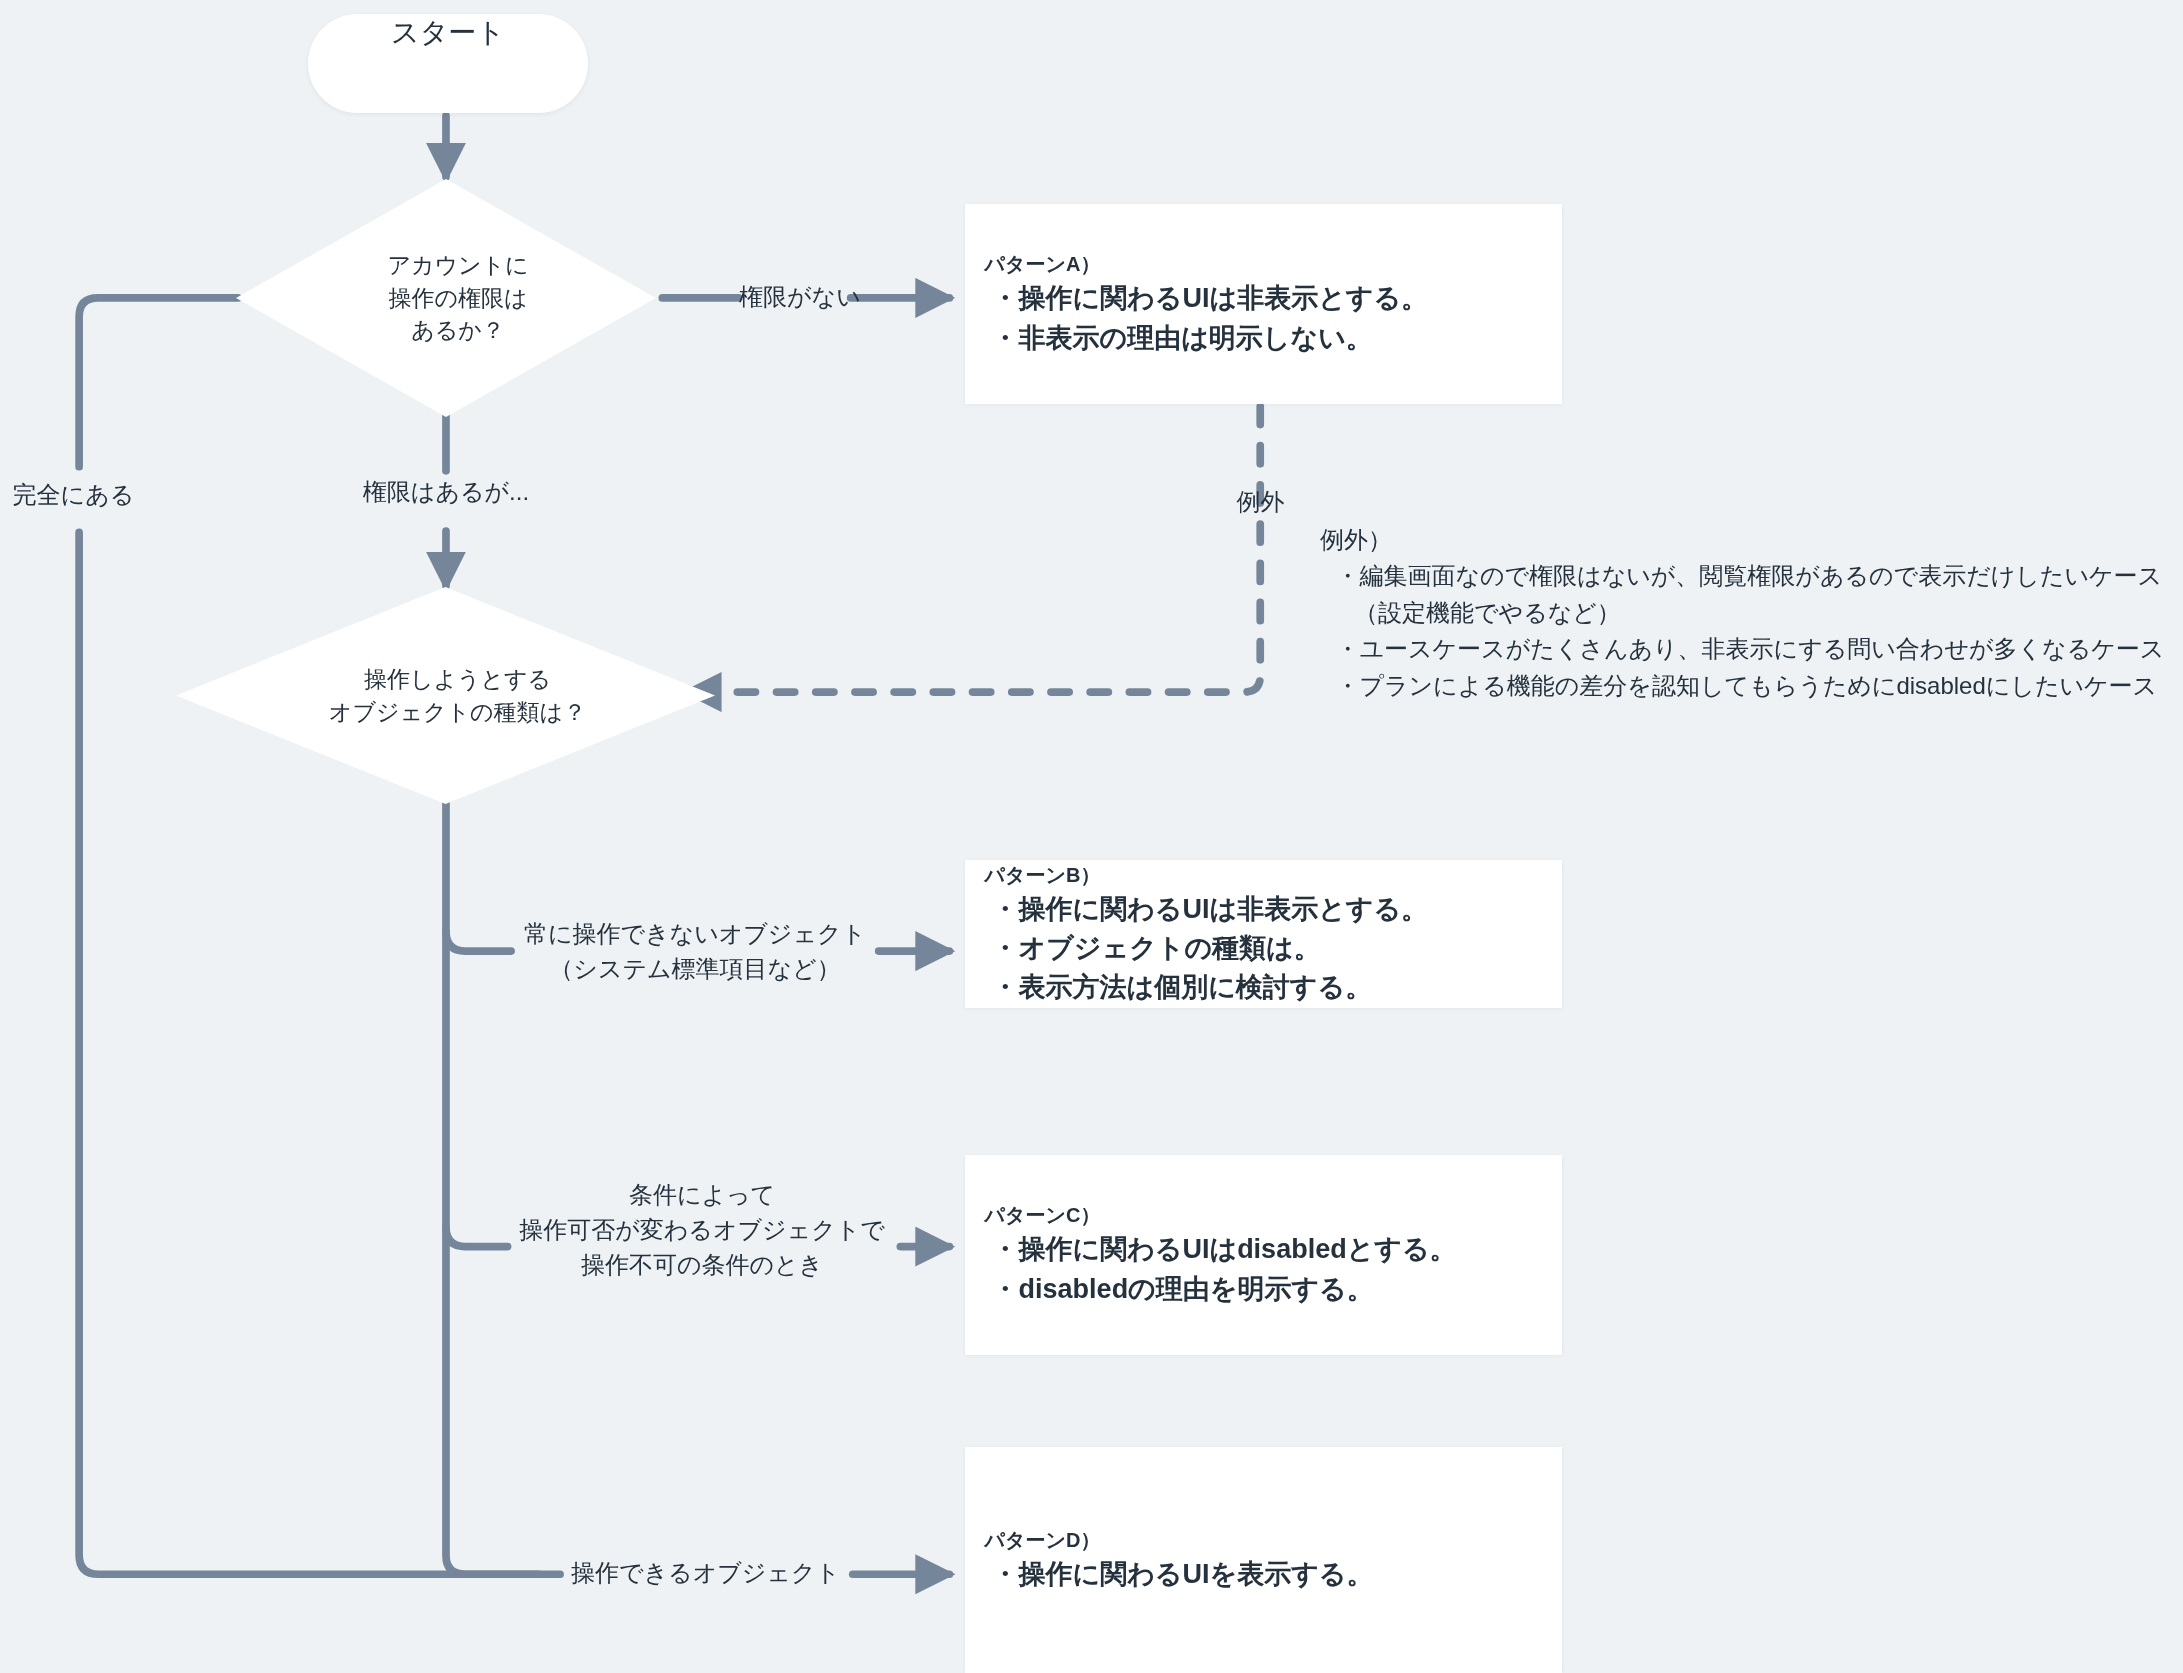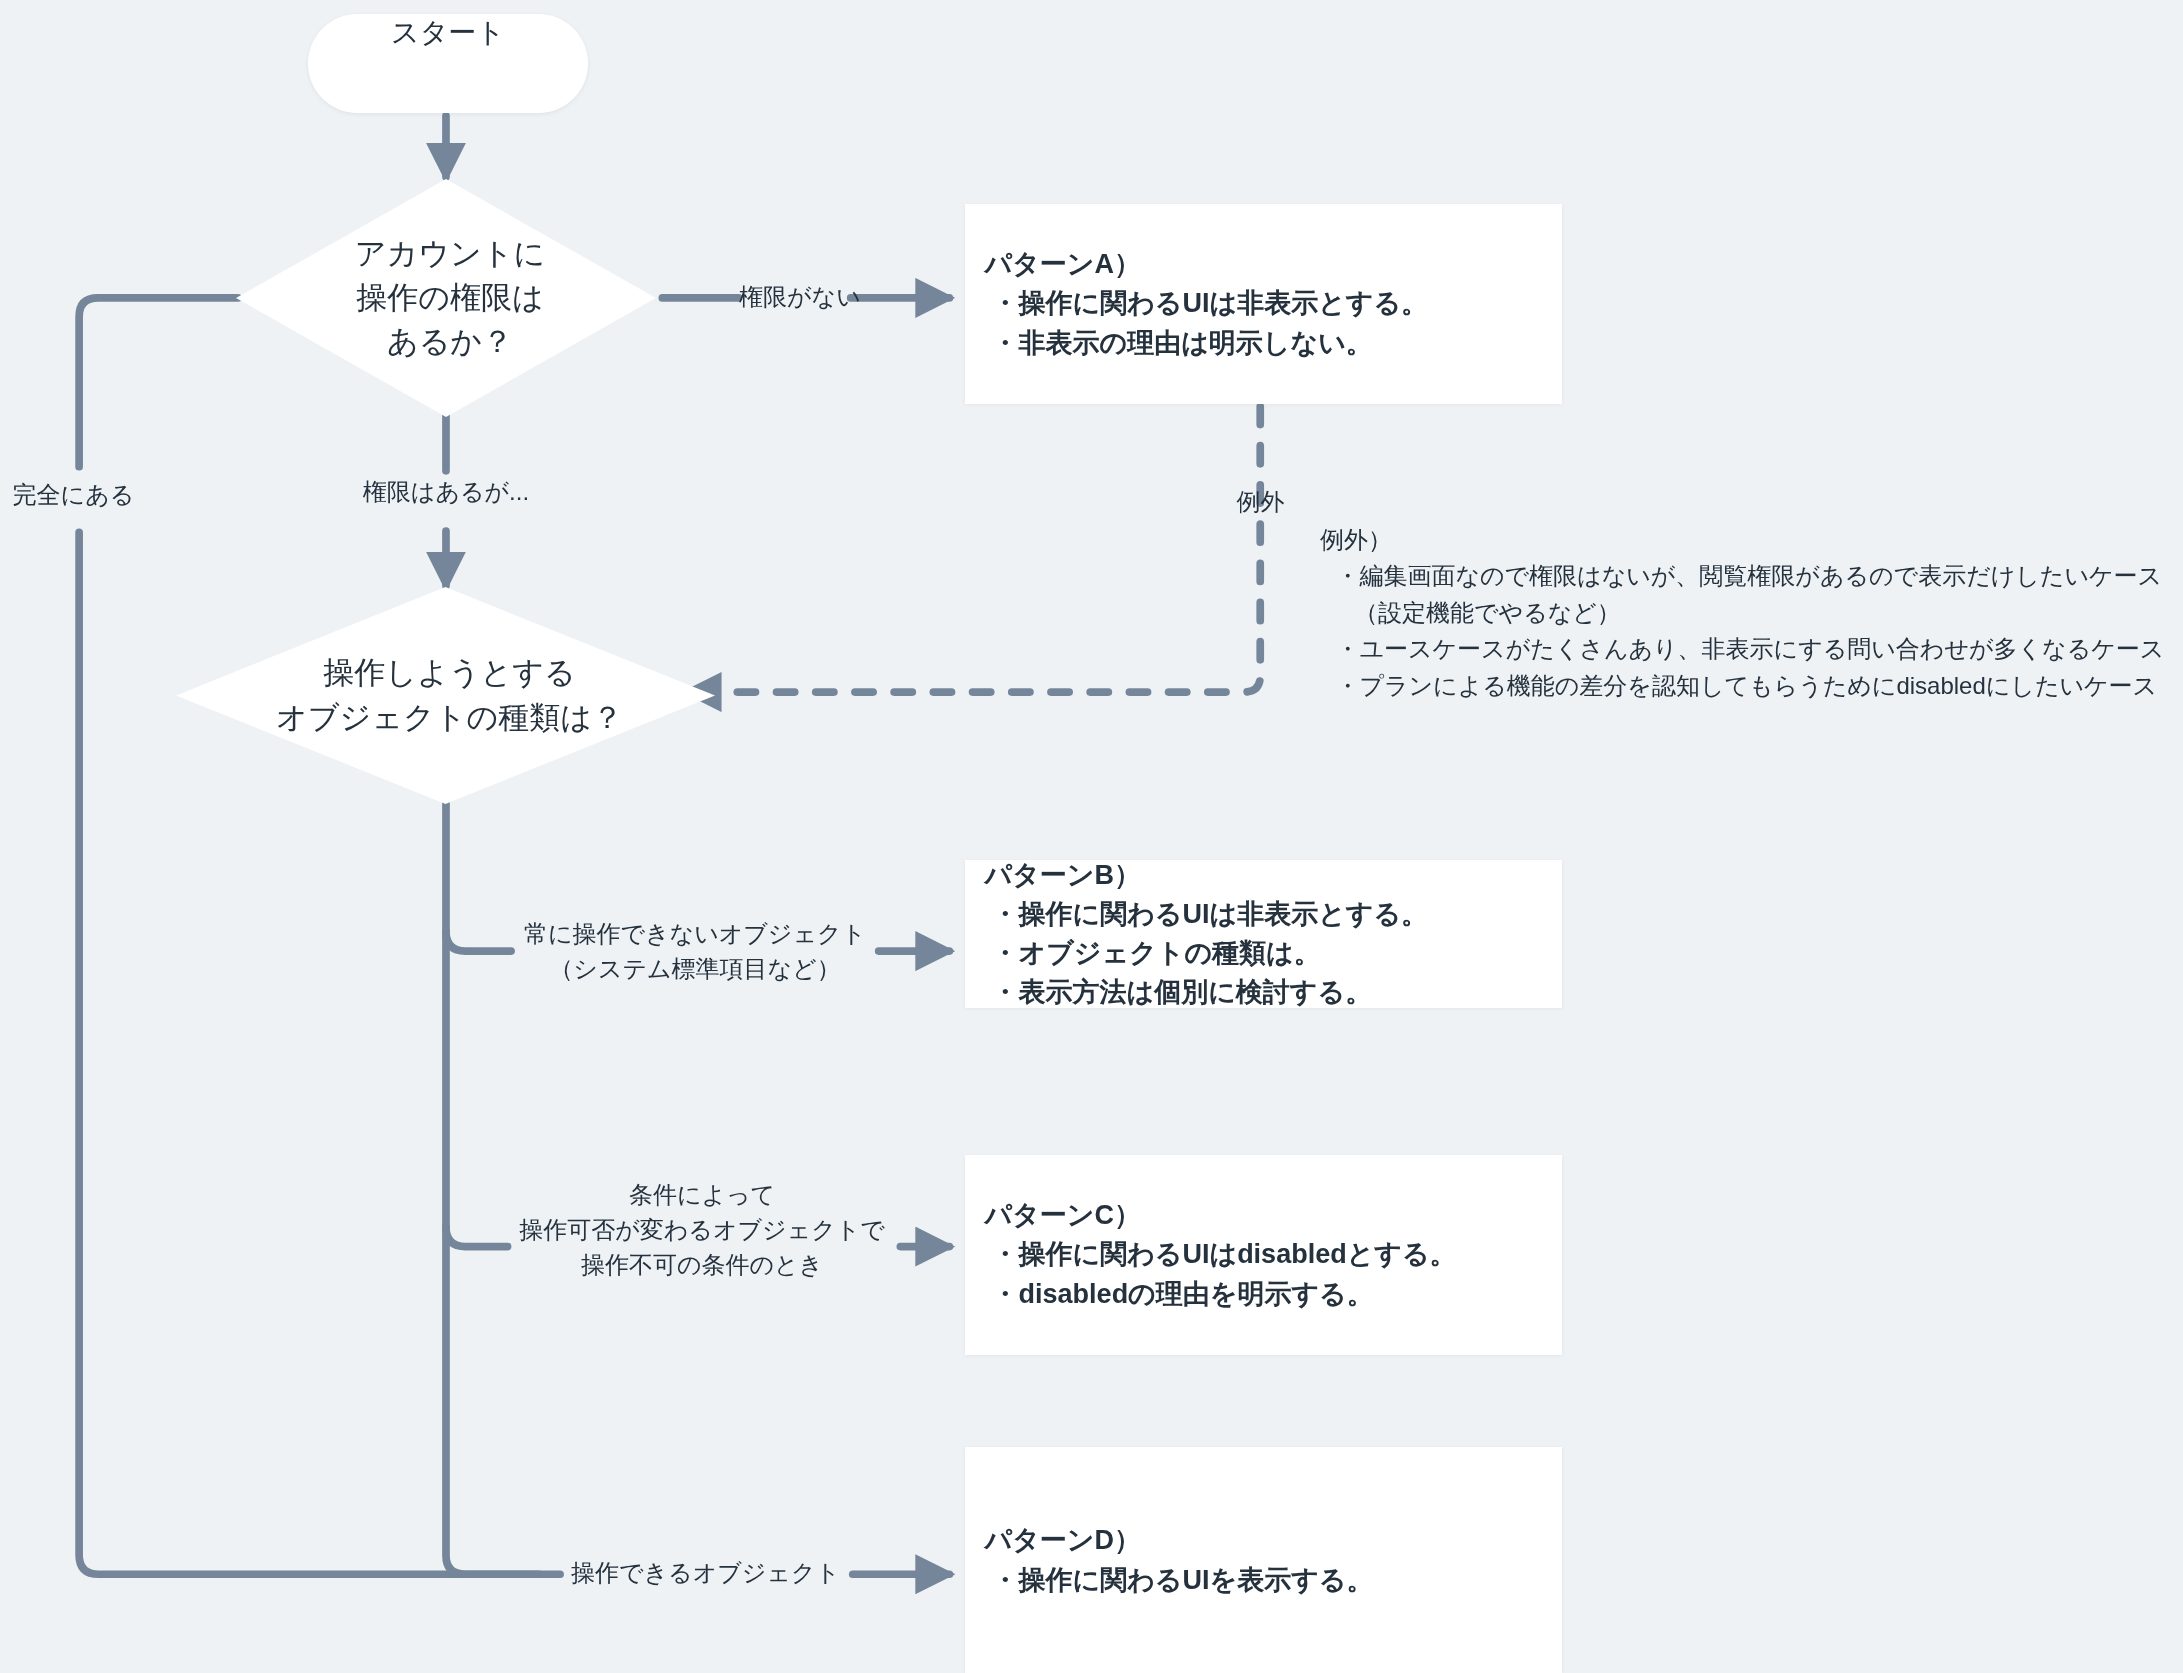--- a/index.html
+++ b/index.html
@@ -50,45 +50,45 @@
     position: absolute;
     left: 0; top: 0;
     width: 100%;
     height: 100%;
     background: #ffffff;
     clip-path: polygon(50% 0%, 100% 50%, 50% 100%, 0% 50%);
     filter: drop-shadow(0 1.4px 3.5px rgba(40,60,80,0.07));
   }
   .diamond-label {
     position: absolute;
-    left: 4px; top: 0;
+    left: 12px; top: 0;
     width: 100%;
     height: 100%;
     display: flex;
     flex-direction: column;
     align-items: center;
     justify-content: center;
-    font-size: 31px;
+    font-size: 23px;
     line-height: 1.42;
     color: #25323e;
     text-align: center;
     white-space: nowrap;
   }
   .pattern-box {
     position: absolute;
     background: #ffffff;
     box-shadow: 0 1.4px 4.2px rgba(40,60,80,0.07);
     display: flex;
     flex-direction: column;
     justify-content: center;
     padding: 0 0 0 19.6px;
     box-sizing: border-box;
   }
   .pattern-title {
-    font-size: 27px;
+    font-size: 20px;
     font-weight: bold;
     color: #25323e;
     line-height: 1.45;
     white-space: nowrap;
   }
   .pattern-item {
     font-size: 27px;
     font-weight: bold;
     color: #25323e;
     line-height: 1.45;

